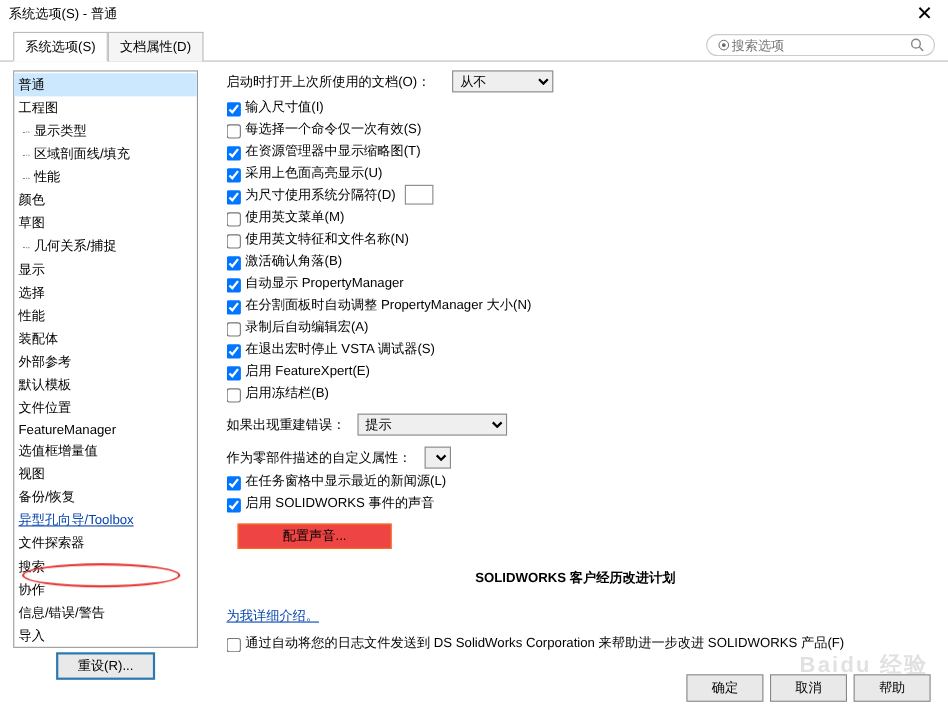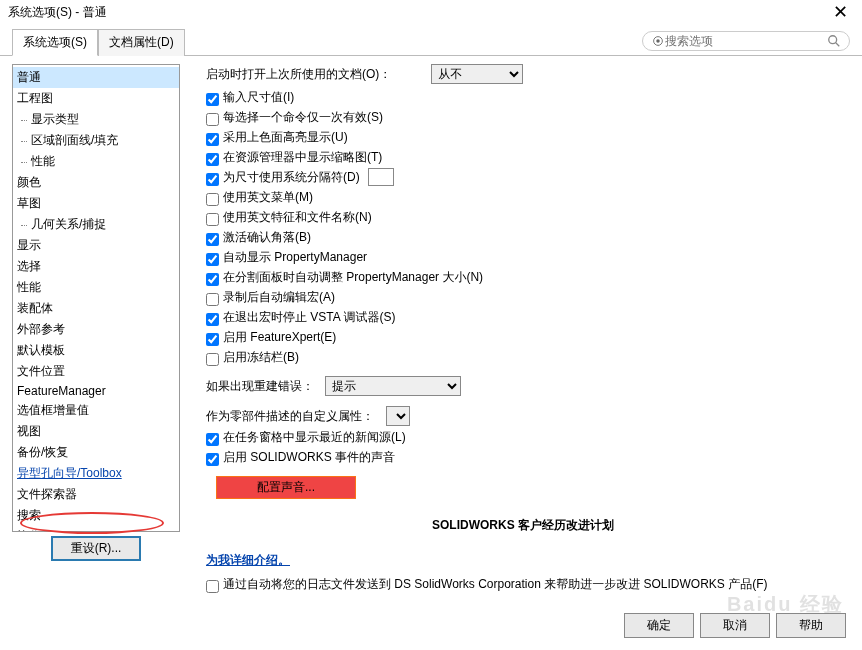--- a/index.html
+++ b/index.html
@@ -8,40 +8,40 @@
 .titlebar .title { flex: 1; }
 .titlebar .close { font-size: 18px; cursor: pointer; padding: 0 6px; }
 .tabs-search { display: flex; align-items: flex-end; padding: 4px 12px 0 12px; border-bottom: 1px solid #bbb; }
 .tabs { display: flex; gap: 0; }
 .tab { padding: 4px 10px; border: 1px solid #bbb; border-bottom: none; background: #f5f5f5; cursor: pointer; position: relative; top: 1px; }
 .tab.active { background: #fff; border-bottom: 1px solid #fff; }
 .search-wrap { margin-left: auto; display: flex; align-items: center; border: 1px solid #ccc; border-radius: 11px; padding: 2px 8px; width: 208px; margin-bottom: 4px; }
 .search-wrap input { border: none; outline: none; flex: 1; }
 .search-ico, .magnifier { width: 14px; height: 14px; display: inline-block; }
 .body-row { display: flex; padding: 8px 12px 0 12px; }
-.nav { width: 168px; height: 468px; border: 1px solid #999; overflow-y: auto; padding: 2px 0; }
+.nav { width: 168px; height: 525px; border: 1px solid #999; overflow-y: auto; padding: 2px 0; }
 .nav-item { padding: 2px 4px; cursor: pointer; white-space: nowrap; }
 .nav-item.sub { padding-left: 18px; position: relative; }
 .nav-item.sub::before { content: ""; position: absolute; left: 8px; top: 50%; width: 6px; border-top: 1px dotted #888; }
 .nav-item.selected { background: #cce8ff; }
 .nav-item.link { color: #0645ad; text-decoration: underline; }
 .ellipse { position: absolute; left: 8px; top: 448px; width: 144px; height: 22px; border: 2px solid #e53935; border-radius: 50%; pointer-events: none; }
 .reset-wrap { width: 168px; text-align: center; margin-top: 4px; }
 .reset-wrap button { padding: 2px 18px; border: 2px solid #2a7ab0; background: #e9e9e9; }
 .content { flex: 1; padding: 0 10px 0 26px; }
 .row { display: flex; align-items: center; margin-bottom: 2px; min-height: 18px; }
 .row label { display: flex; align-items: flex-end; gap: 4px; }
 .row input[type=checkbox] { width: 13px; height: 13px; }
 .row select { border: 1px solid #888; background: #efefef; font-size: 12px; padding: 1px 2px; }
-.startup-row { gap: 40px; margin-bottom: 4px; }
+.startup-row { gap: 20px; margin-bottom: 4px; }
 .sep-box { width: 26px; height: 18px; border: 1px solid #888; margin-left: 8px; }
 .spacer { height: 8px; }
 .sound-btn { padding: 2px 40px; border: 1px solid #f97316; background: #ef4444; margin: 8px 0 18px 10px; }
 .plan-title { font-weight: bold; margin-bottom: 18px; text-align: center; }
-.plan-link { color: #0645ad; text-decoration: underline; cursor: pointer; display: inline-block; margin-bottom: 6px; font-weight: bold; }
+.plan-link { color: #0645ad; text-decoration: underline; cursor: pointer; display: inline-block; margin-bottom: 6px; }
 .footer { position: absolute; bottom: 12px; right: 16px; display: flex; gap: 6px; }
 .footer button { width: 70px; padding: 3px 0; border: 1px solid #888; background: #e9e9e9; }
 .watermark { position: absolute; right: 18px; bottom: 32px; font-size: 20px; color: rgba(120,120,120,.22); font-weight: bold; letter-spacing: 2px; pointer-events: none; user-select: none; }
 </style>
 </head>
 <body>
 
 <div class="titlebar">
   <span class="title">系统选项(S) - 普通</span>
   <span class="close">✕</span>
@@ -119,27 +119,27 @@
         </div>
         <div class="row">
           <label>
             <input type="checkbox" style="">
             <span>每选择一个命令仅一次有效(S)</span>
           </label>
         </div>
         <div class="row">
           <label>
             <input type="checkbox" checked="" style="">
+            <span>在资源管理器中显示缩略图(T)</span>
+          </label>
+        </div>
+        <div class="row">
+          <label>
+            <input type="checkbox" checked="" style="">
             <span>采用上色面高亮显示(U)</span>
-          </label>
-        </div>
-        <div class="row">
-          <label>
-            <input type="checkbox" checked="" style="">
-            <span>在资源管理器中显示缩略图(T)</span>
           </label>
         </div>
         <div class="row">
           <label>
             <input type="checkbox" checked="" style="">
             <span>为尺寸使用系统分隔符(D)</span>
           </label>
           <span class="sep-box"></span>
         </div>
         <div class="row">

